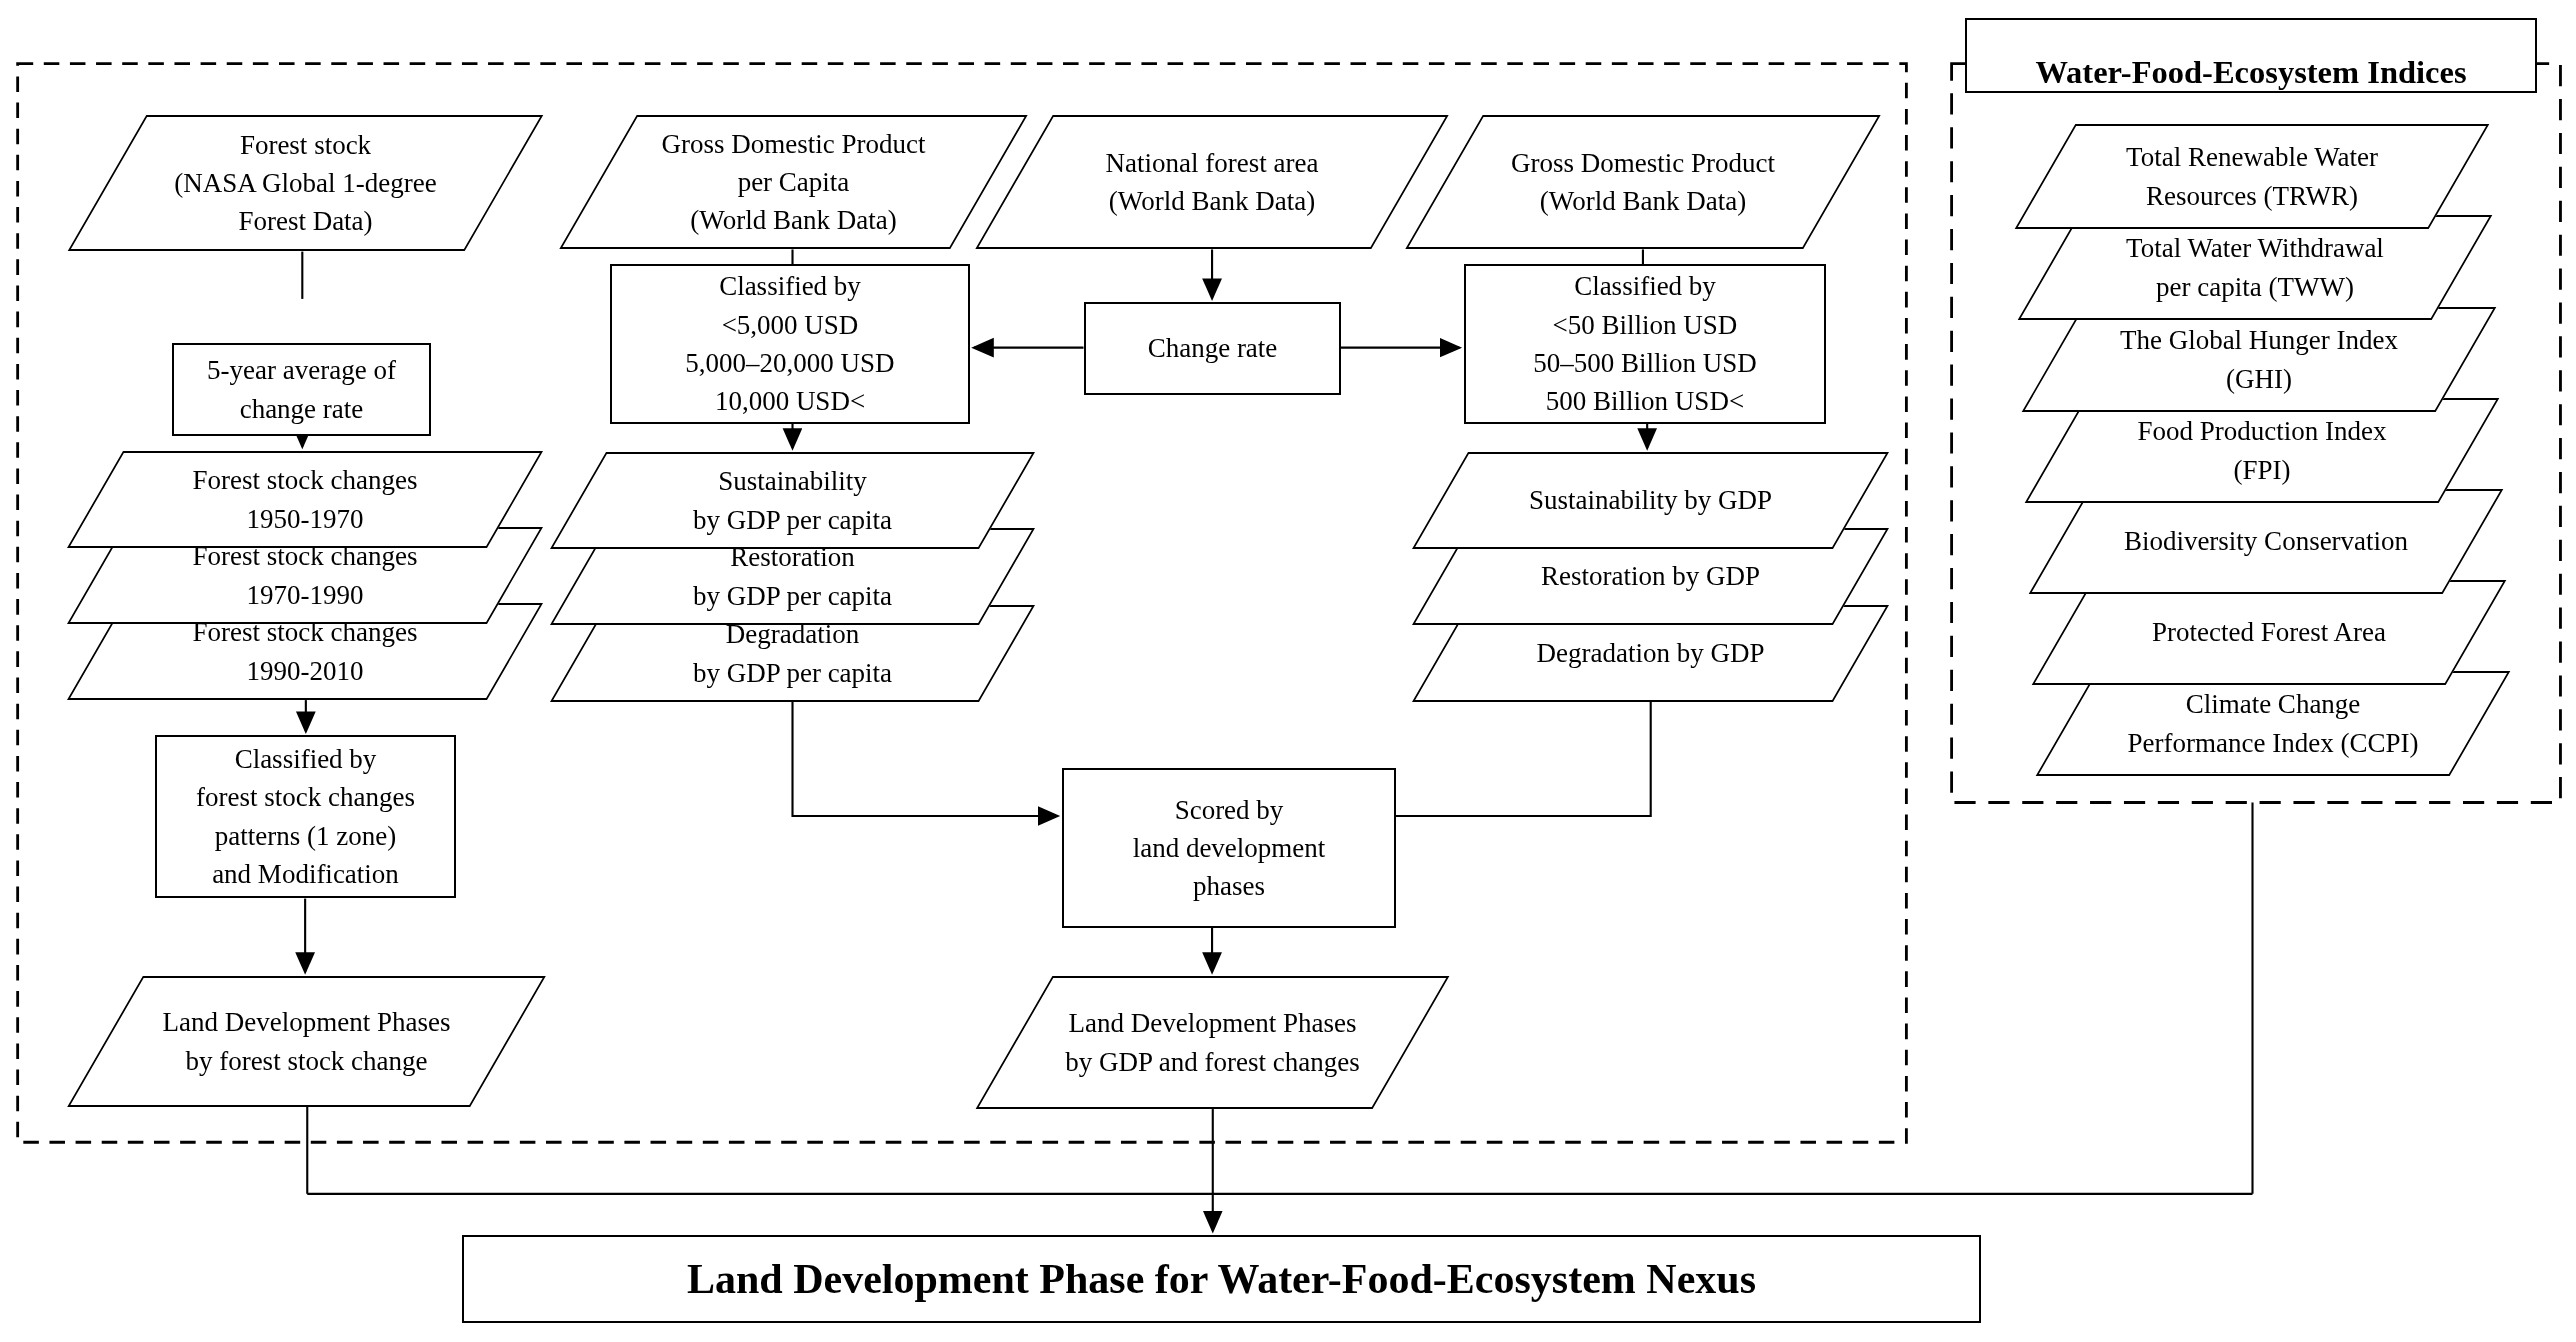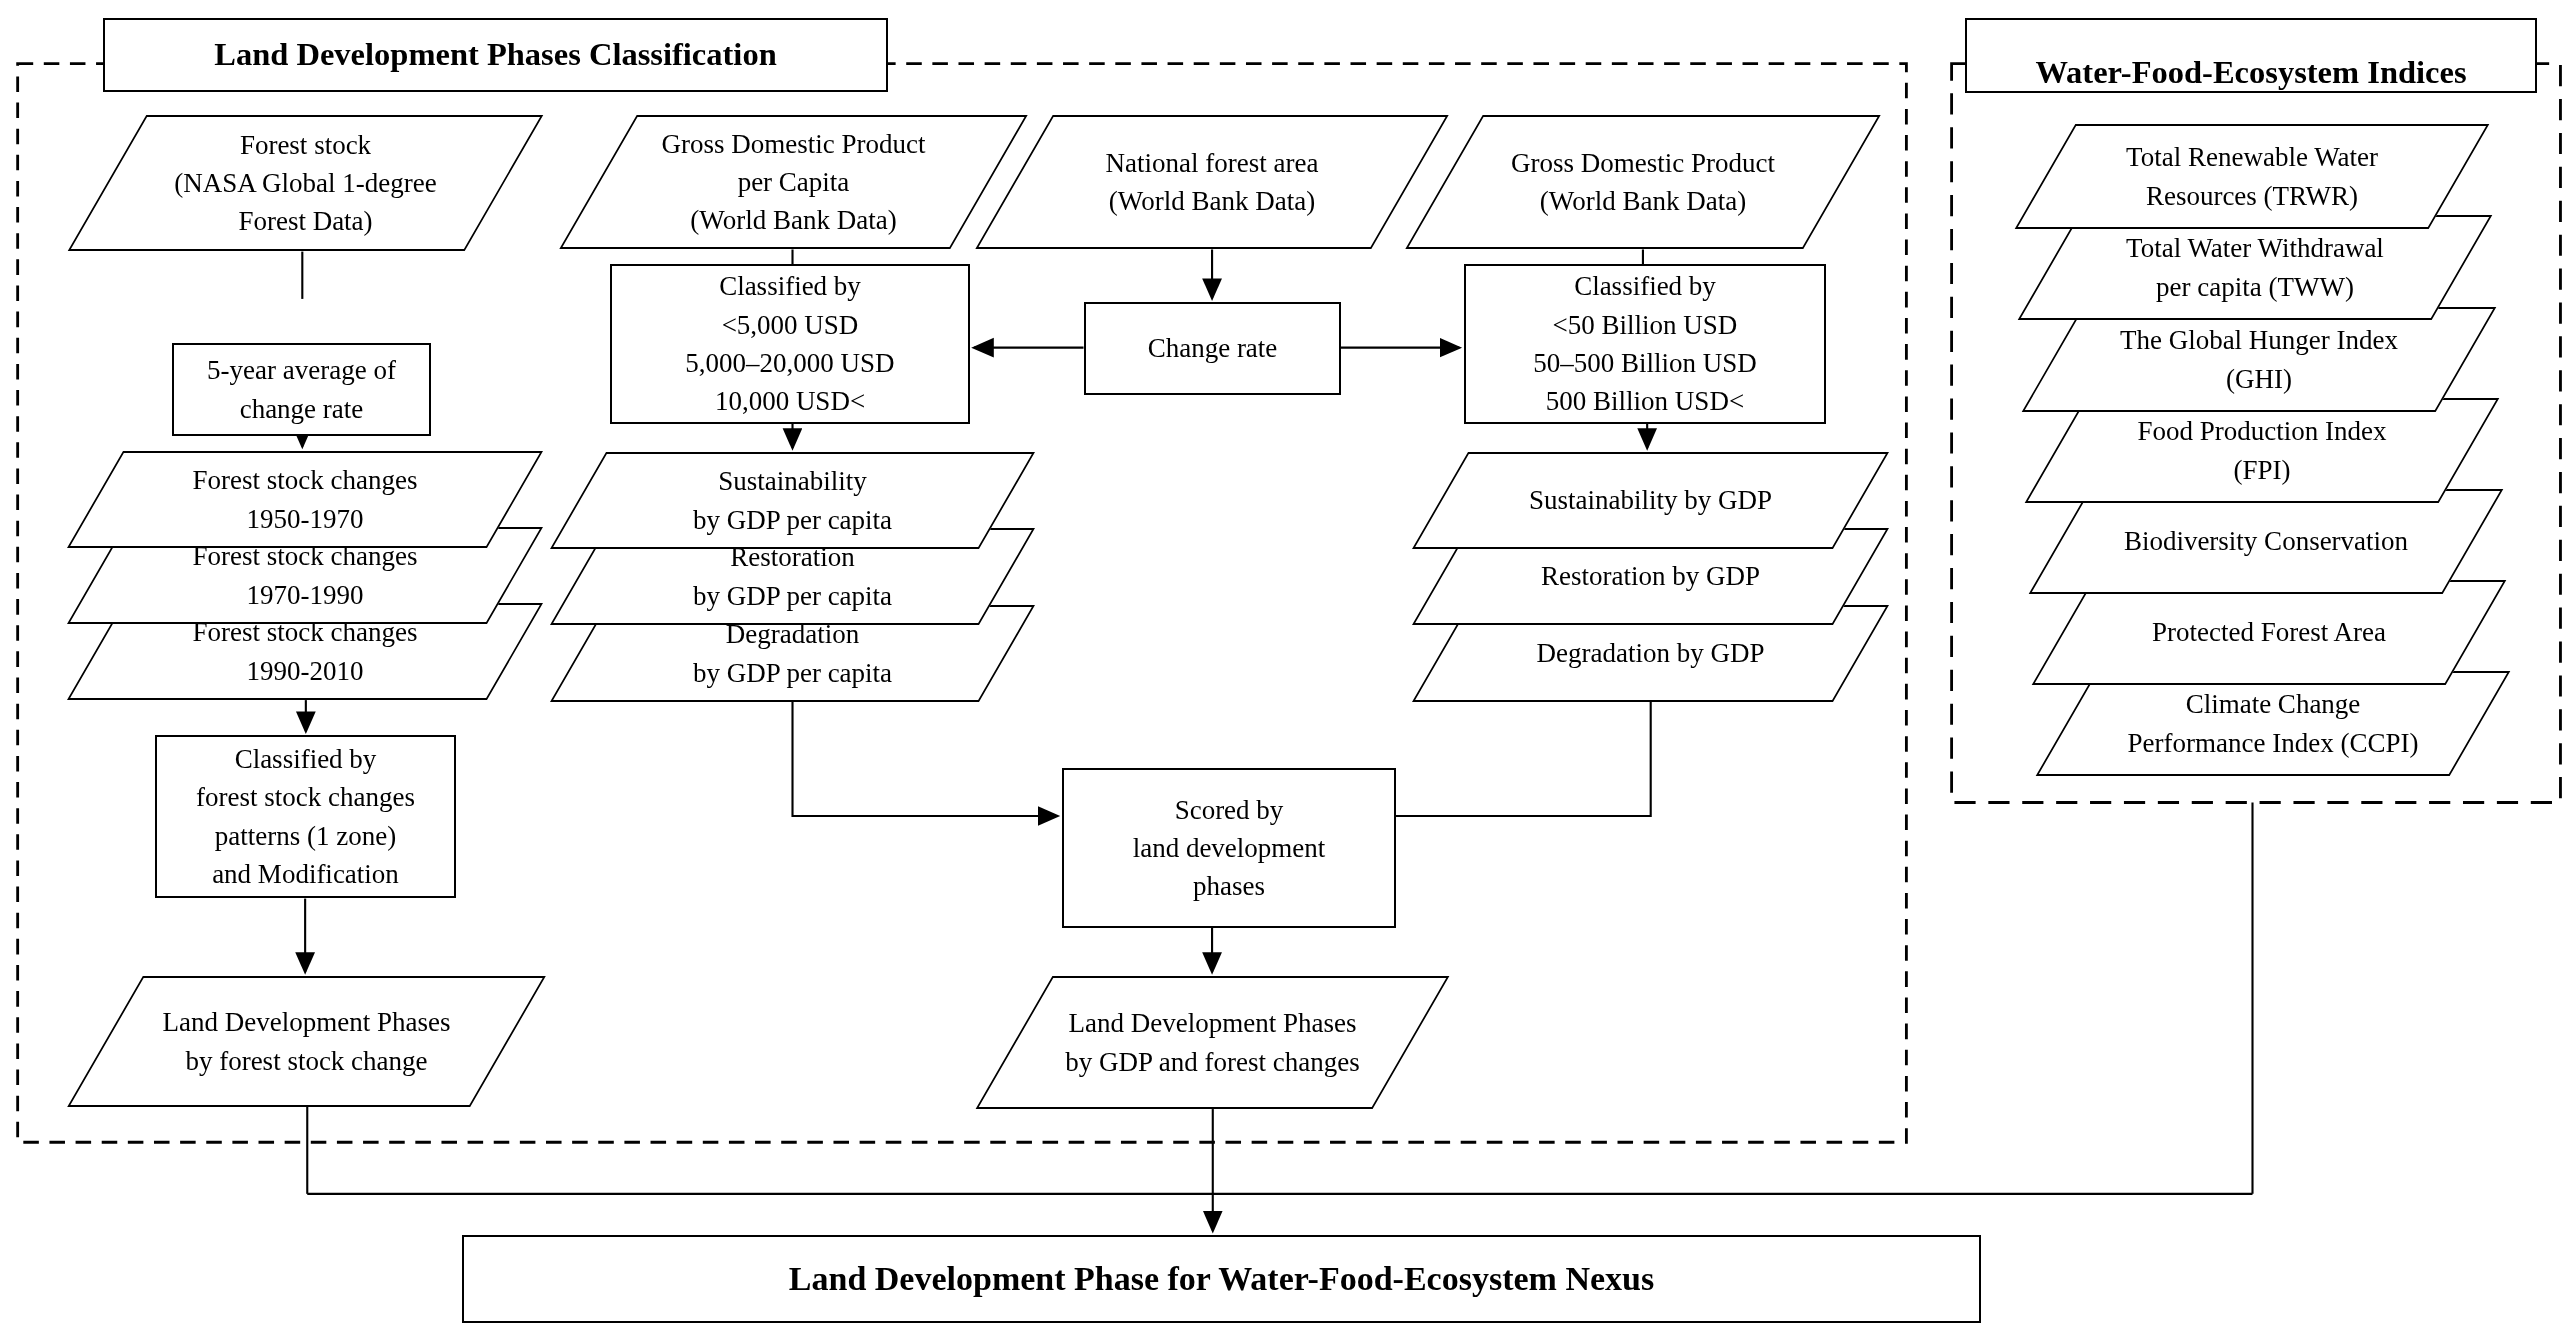--- a/index.html
+++ b/index.html
@@ -19,21 +19,21 @@
   }
   .pin {
     width:100%; height:100%; transform:skewX(30deg);
     display:flex; flex-direction:column; justify-content:center; align-items:center;
     text-align:center;
   }
   .ln { font-size:27px; line-height:1.42; white-space:nowrap; }
   .title-box { border-width:2.8px; z-index:4; }
   .title-box .ttl { font-size:32.5px; font-weight:bold; white-space:nowrap; }
   .banner { border-width:2.8px; z-index:4; }
-  .banner .ttl { font-size:34px; font-weight:bold; white-space:nowrap; }
+  .banner .ttl { font-size:42px; font-weight:bold; white-space:nowrap; }
 </style>
 </head>
 <body>
 
 <div class="stage">
 
   <svg class="layer" width="2576" height="1343" viewBox="0 0 3647 1901" style="z-index:1;">
     <defs>
       <marker id="arrow" markerUnits="userSpaceOnUse" markerWidth="34" markerHeight="30" refX="28" refY="14" orient="auto">
         <path d="M0,0 L32,14 L0,28 Z" fill="#000"></path>
@@ -61,23 +61,20 @@
       <path d="M2337,993 L2337,1155 L1936,1155"></path>
       <line x1="1716" y1="353" x2="1716" y2="422"></line>
       <line x1="1534" y1="492" x2="1379" y2="492"></line>
       <line x1="1898" y1="492" x2="2066" y2="492"></line>
       <line x1="2332" y1="600" x2="2332" y2="634"></line>
       <line x1="1716" y1="1269" x2="1716" y2="1376"></line>
       <line x1="1717" y1="1570" x2="1717" y2="1742"></line>
     </g>
   </svg>
 
-  <div class="box title-box" style="left:103px; top:17.7px; width:785px; height:74px;">
-    <div class="ttl">Land Development Phases Classification</div>
-  </div>
   <div class="box title-box" style="left:1965px; top:18px; width:572px; height:75px;justify-content:flex-end;">
     <div class="ttl">Water-Food-Ecosystem Indices</div>
   </div>
 
   <div class="para" style="left:107px; top:115px; width:397px; height:136px;">
     <div class="pin">
       <div class="ln">Forest stock</div>
       <div class="ln">(NASA Global 1-degree</div>
       <div class="ln">Forest Data)</div>
     </div>

